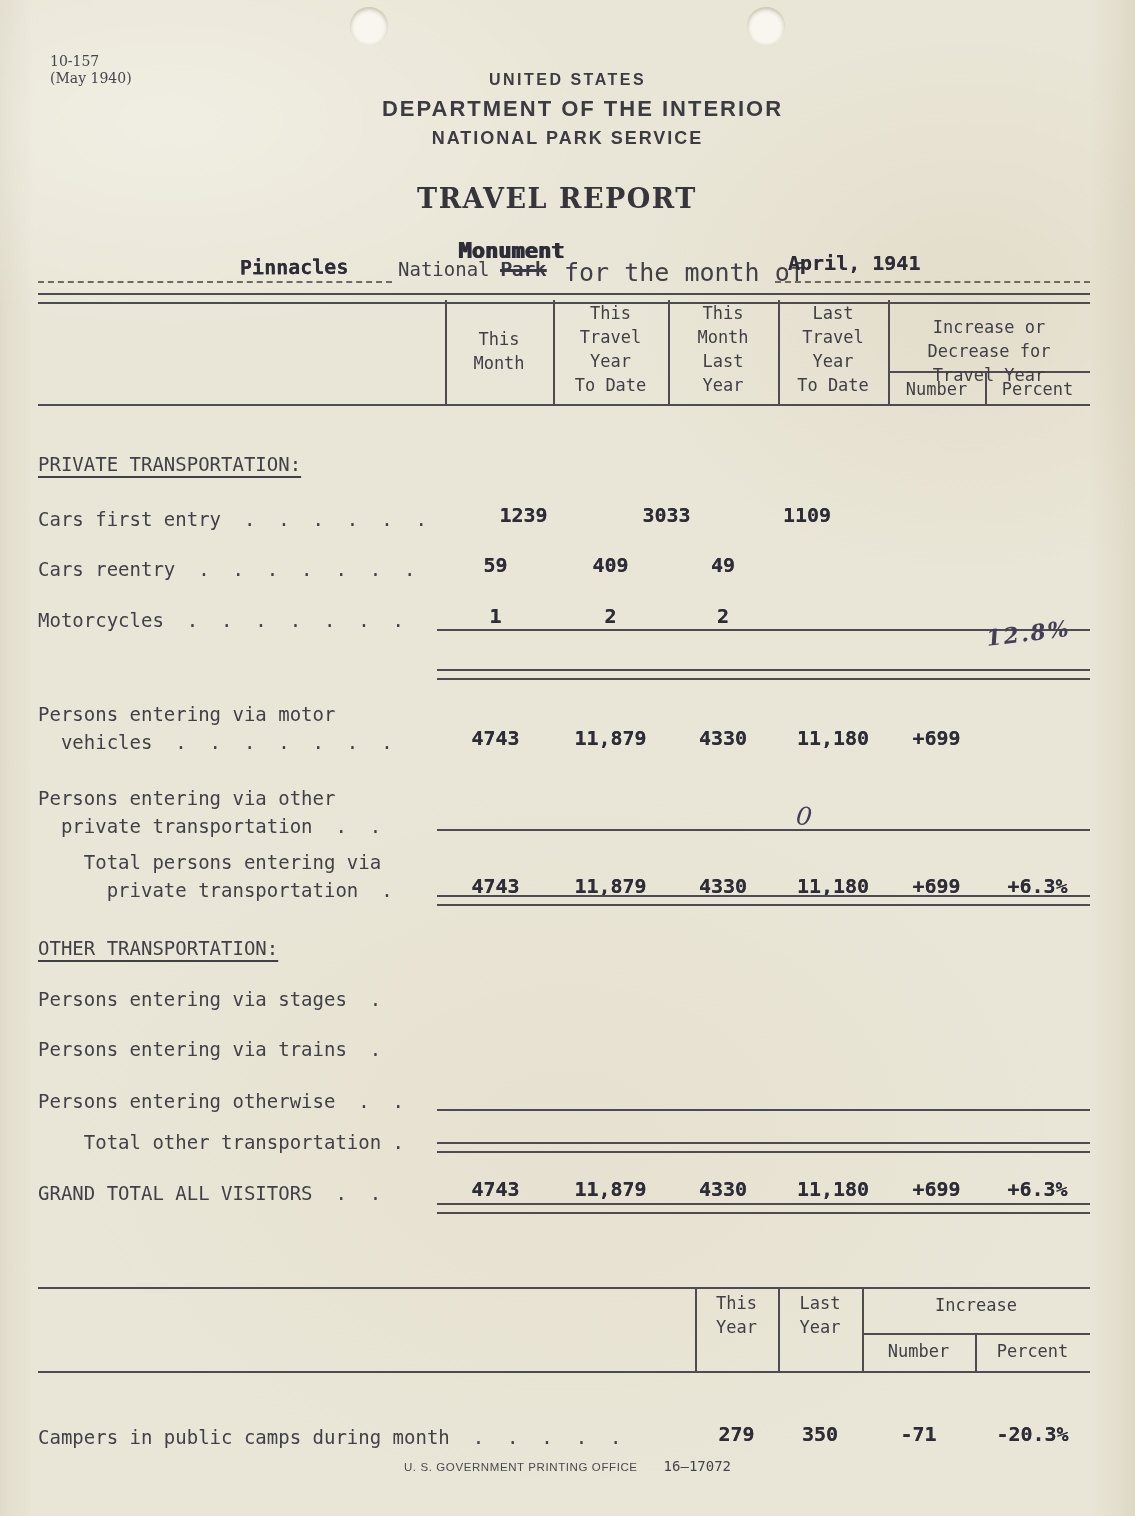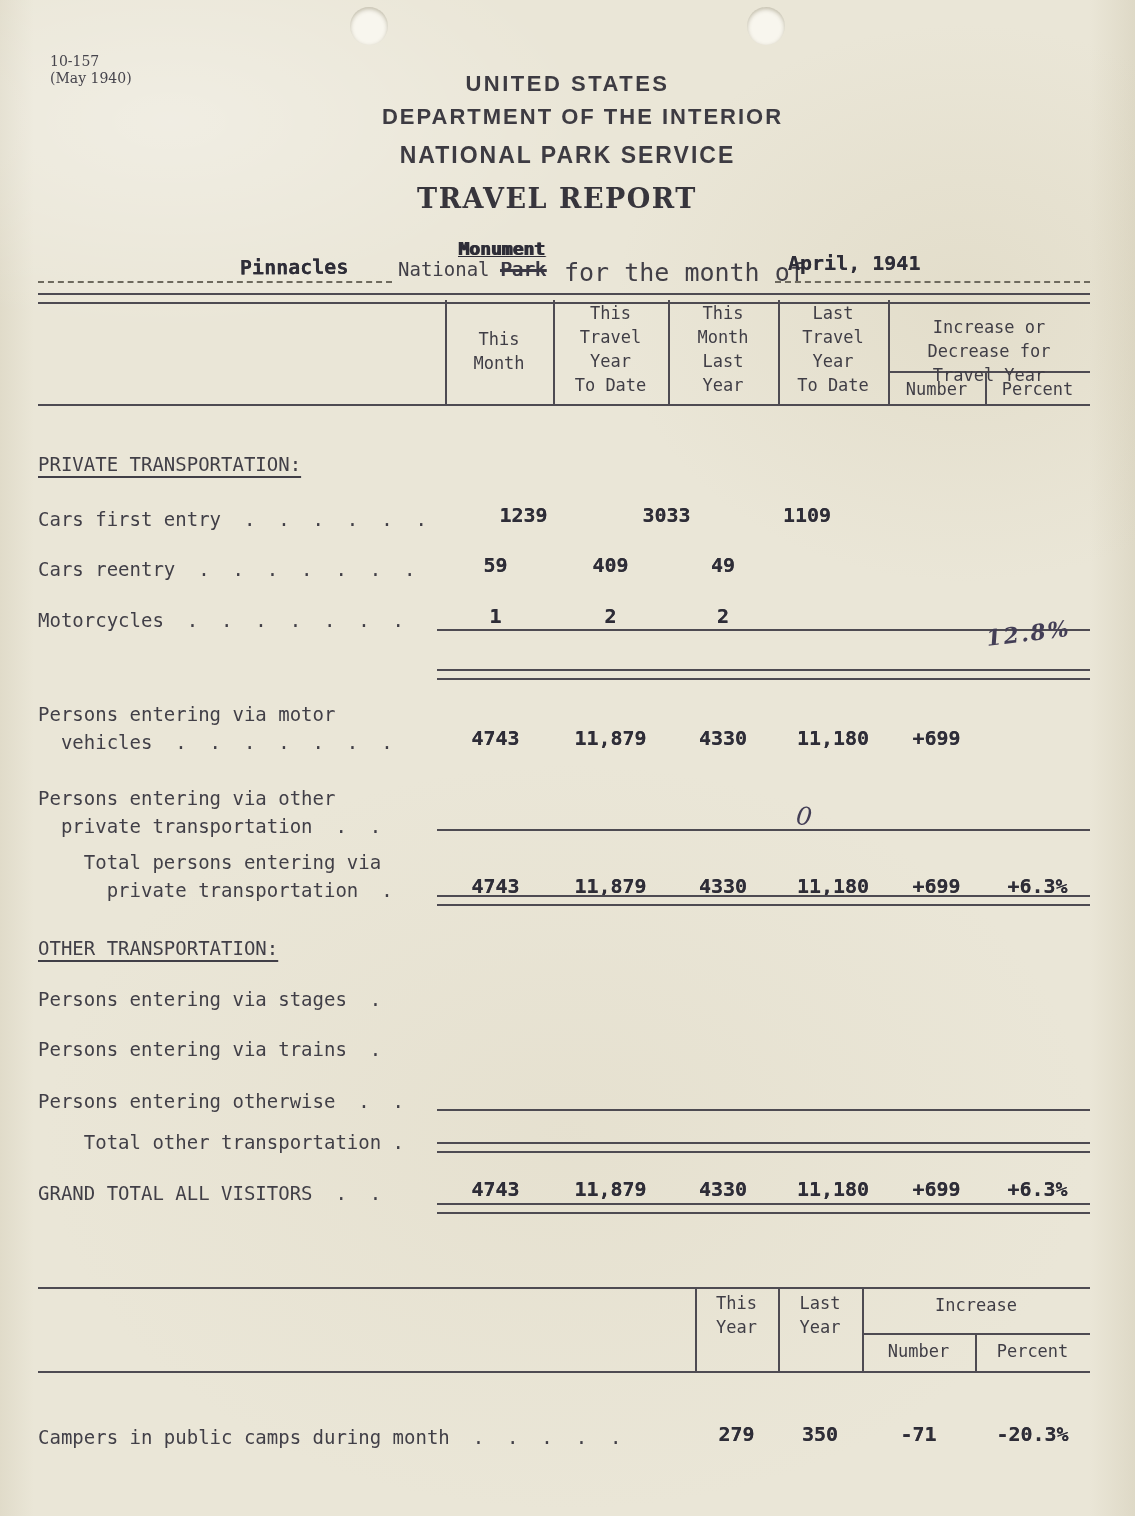--- a/index.html
+++ b/index.html
@@ -12,28 +12,28 @@
       radial-gradient(ellipse 500px 400px at 85% 20%, rgba(205,195,165,.25), transparent 70%),
       radial-gradient(ellipse 700px 500px at 50% 75%, rgba(212,203,178,.20), transparent 75%),
       linear-gradient(to right, rgba(180,170,140,.18), transparent 3%, transparent 96%, rgba(180,170,140,.22));
     font-family:"DejaVu Sans Mono",monospace;color:#413f47;overflow:hidden;
   }
   .hole{position:absolute;top:7px;width:38px;height:38px;border-radius:50%;background:#f8f6ee;
     box-shadow:inset 0 2px 4px rgba(125,115,85,.45);}
   .form-no{position:absolute;left:50px;top:53px;font-family:"DejaVu Serif",serif;font-size:14px;line-height:17px;color:#46444c;}
   .agency{position:absolute;left:0;top:71px;width:1135px;text-align:center;
     font-family:"Liberation Sans",sans-serif;font-weight:bold;color:#3d3b42;}
-  .agency-l1{font-size:22px;letter-spacing:2.5px;}
+  .agency-l1{font-size:16px;letter-spacing:2.5px;}
   .agency-l2{font-size:22px;letter-spacing:2px;margin-top:7px;padding-left:30px;}
-  .agency-l3{font-size:23px;letter-spacing:2px;margin-top:12px;}
+  .agency-l3{font-size:18px;letter-spacing:2px;margin-top:6px;}
   .rtitle{position:absolute;left:0;top:183px;width:1114px;text-align:center;
     font-family:"DejaVu Serif",serif;font-weight:bold;font-size:27px;letter-spacing:1.5px;color:#37353c;}
   .typed{font-weight:bold;color:#2e2d37;text-shadow:0 0 .6px rgba(46,45,60,.85);}
   .sub-park{position:absolute;left:240px;top:255px;font-size:20px;transform:rotate(-.4deg);}
-  .sub-overtype{position:absolute;left:458px;top:238px;font-size:18px;text-shadow:1.2px 0 0 #2e2d37;text-decoration:underline;}
+  .sub-overtype{position:absolute;left:458px;top:238px;font-size:22px;text-shadow:1.2px 0 0 #2e2d37;}
   .sub-national{position:absolute;left:398px;top:258px;font-size:19px;}
   .sub-struck{position:absolute;left:500px;top:258px;font-size:19px;color:#3a3844;
     text-decoration:line-through;text-decoration-thickness:2.5px;text-shadow:1px 0 0 #3a3844;}
   .sub-rest{position:absolute;left:564px;top:258px;font-size:25px;}
   .sub-month{position:absolute;left:788px;top:251px;font-size:20px;}
   .dash{position:absolute;border-bottom:2px dashed #6e6a5e;height:0;}
   .hr{position:absolute;height:2px;background:#4e4b52;}
   .hr2{position:absolute;height:7px;border-top:2px solid #4e4b52;border-bottom:2px solid #4e4b52;}
   .vr{position:absolute;width:2px;background:#4e4b52;}
   .hcell{position:absolute;text-align:center;white-space:pre-line;font-size:17px;line-height:24px;color:#403e46;}
@@ -235,14 +235,18 @@
 
 
   <div class="crow" style="top:1424px;">
     <div class="clabel">Campers in public camps during month  .  .  .  .  .</div>
     <div class="cval">279</div>
     <div class="cval">350</div>
     <div class="cval">-71</div>
     <div class="cval">-20.3%</div>
   </div>
 
+  <div class="footer">
+    <span class="foot-printer">U. S. GOVERNMENT PRINTING OFFICE</span>
+    <span class="foot-code">16—17072</span>
+  </div>
 
 </div>
 
 </body></html>

